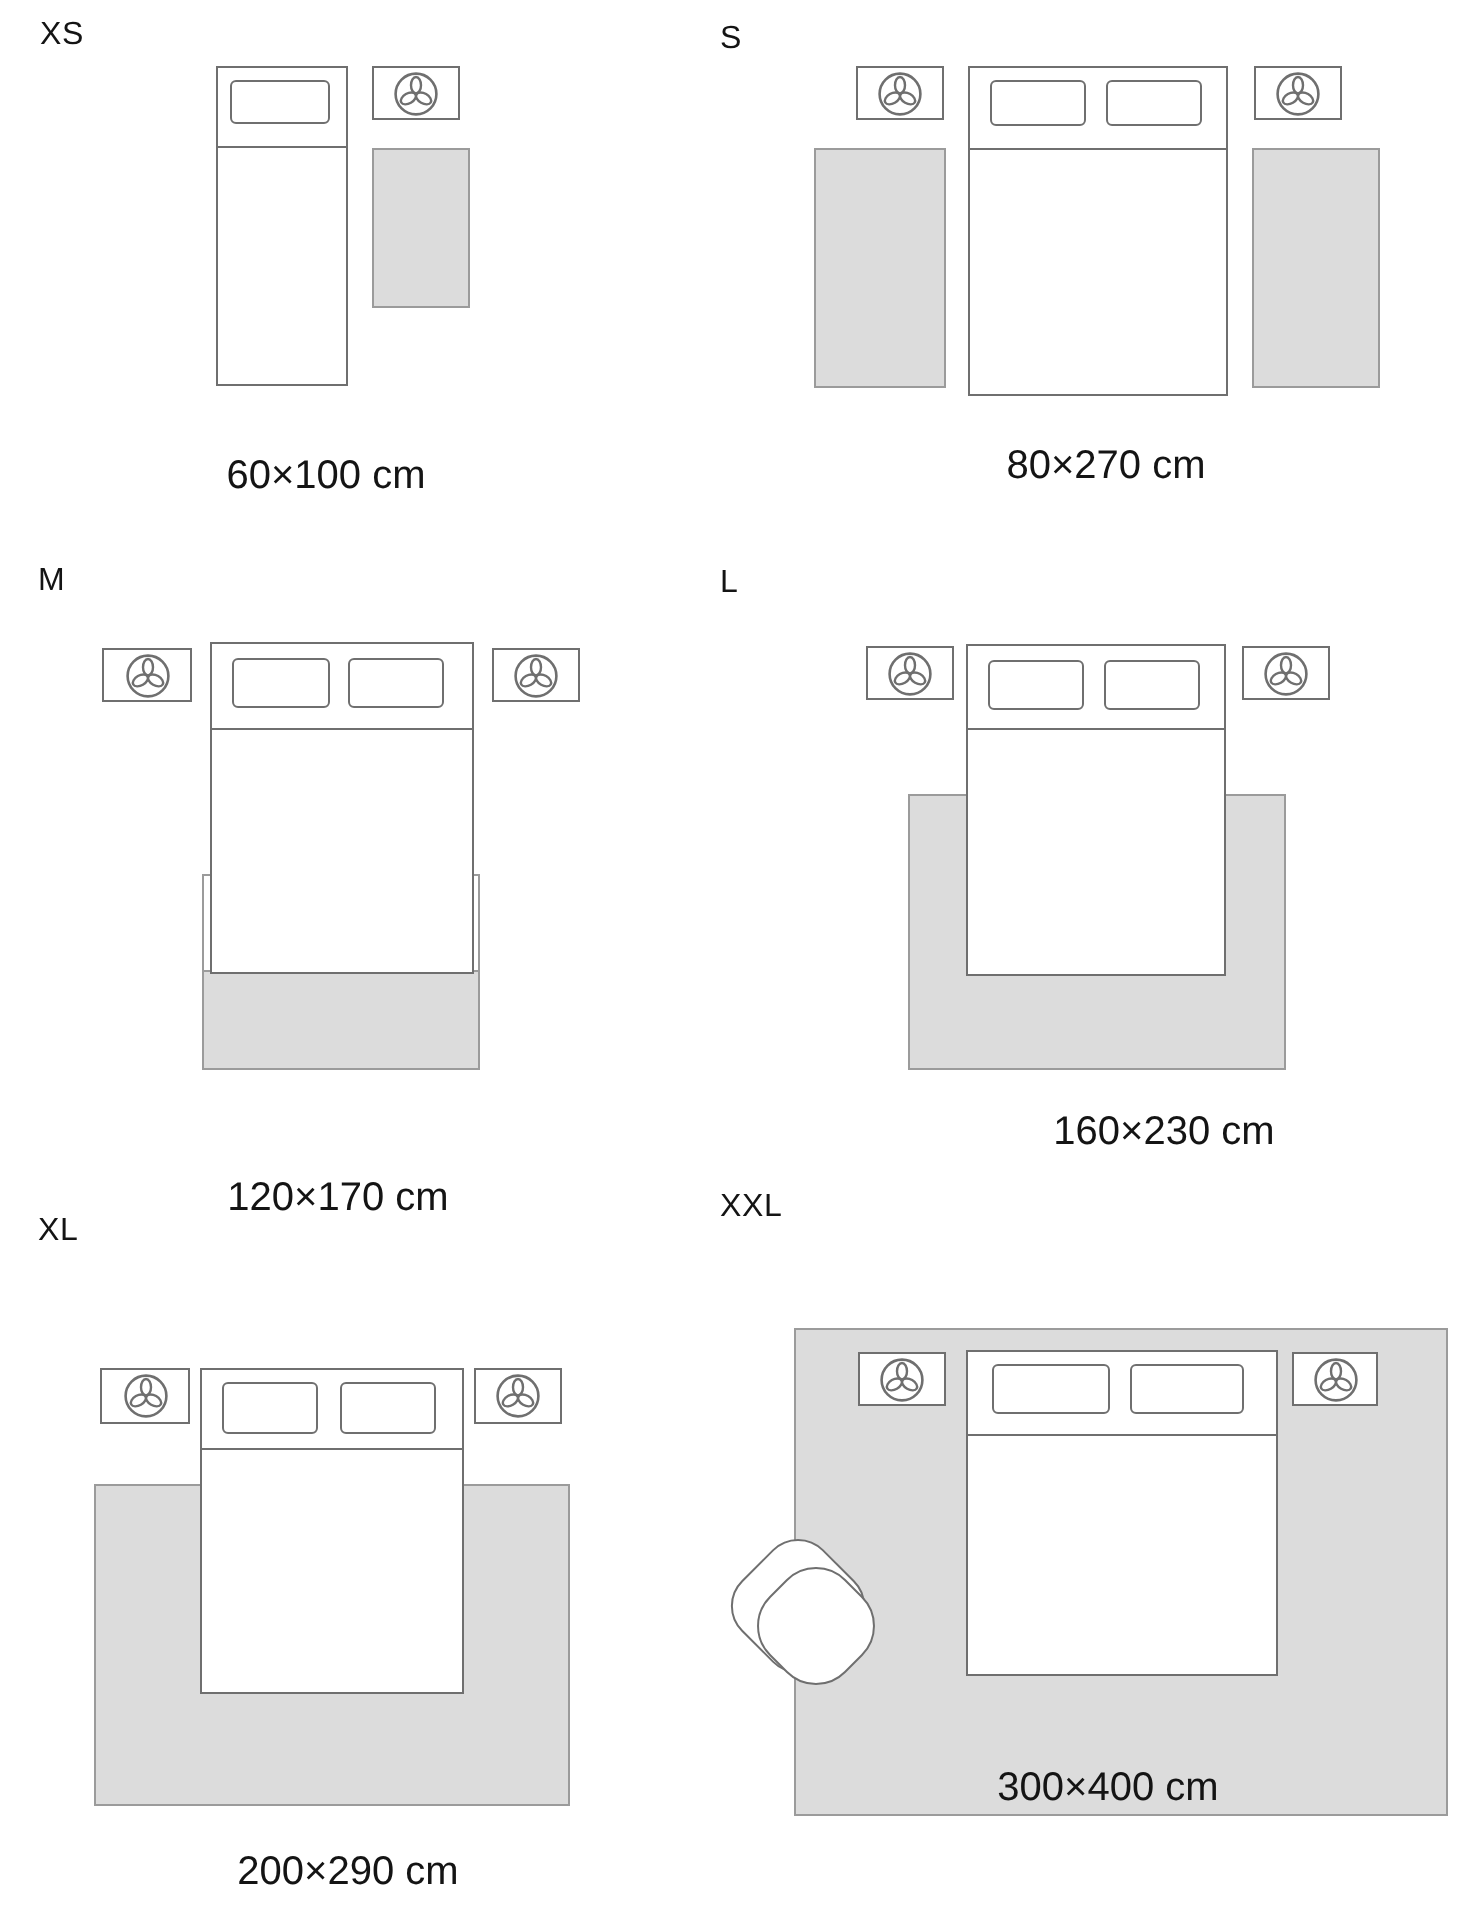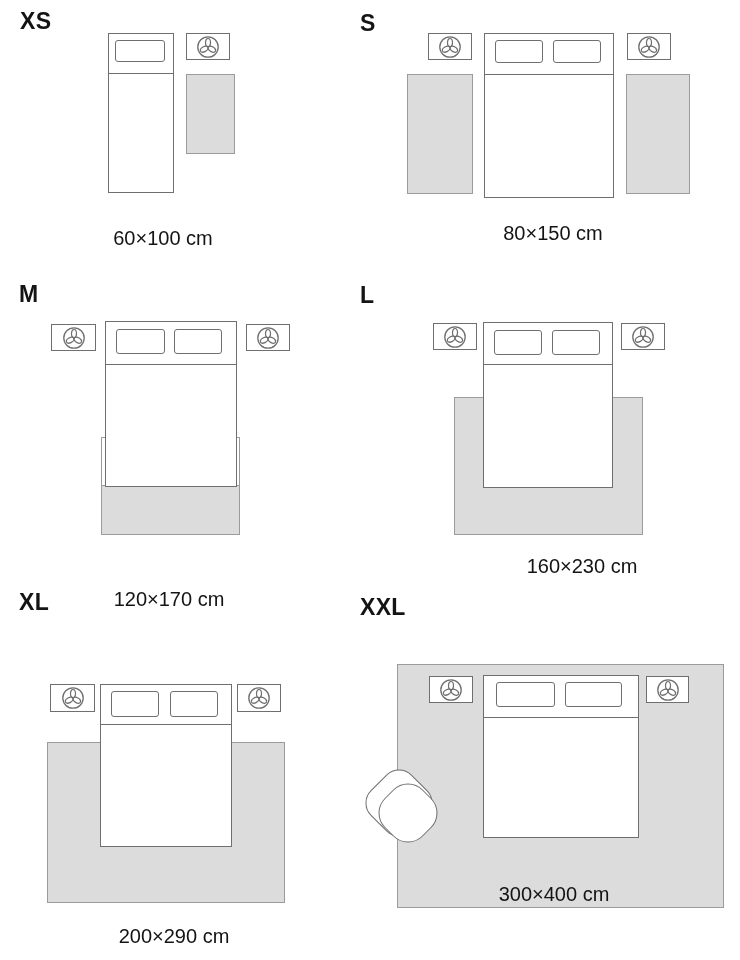--- a/index.html
+++ b/index.html
@@ -8,21 +8,21 @@
     --rug-fill:#dcdcdc;
     --rug-outline:#9b9b9b;
     --text:#141414;
   }
   html,body{margin:0;padding:0;background:var(--background);}
   .canvas{
     position:relative;width:740px;height:960px;background:var(--background);
     font-family:"Liberation Sans",sans-serif;overflow:hidden;
   }
   .panel-label{
-    position:absolute;font-weight:bold;font-size:23px;line-height:1;
+    position:absolute;font-weight:normal;font-size:16px;line-height:1;
     color:var(--text);letter-spacing:.3px;z-index:5;
   }
   .caption{
     position:absolute;font-size:20px;line-height:1;color:var(--text);
     transform:translateX(-50%);white-space:nowrap;z-index:5;
   }
   .rug{
     position:absolute;box-sizing:border-box;background:var(--rug-fill);
     border:1.4px solid var(--rug-outline);z-index:1;
   }
@@ -102,21 +102,21 @@
     <div class="stand" style="left:627px;top:33px;width:44px;height:27px">
       <svg width="24" height="24" viewBox="0 0 24 24">
         <circle cx="12" cy="12" r="10.2" fill="none" stroke="currentColor" stroke-width="1.3"></circle>
         <g fill="none" stroke="currentColor" stroke-width="1.2">
           <ellipse cx="12" cy="7.6" rx="2.5" ry="4.1"></ellipse>
           <ellipse cx="12" cy="7.6" rx="2.5" ry="4.1" transform="rotate(120 12 12)"></ellipse>
           <ellipse cx="12" cy="7.6" rx="2.5" ry="4.1" transform="rotate(240 12 12)"></ellipse>
         </g>
       </svg>
     </div>
-    <div class="caption" style="left:553px;top:223px">80×150 cm</div>
+    <div class="caption" style="left:553px;top:223px">80×270 cm</div>
   </section>
 
   <section>
     <div class="panel-label" style="left:19px;top:283px">M</div>
     <div class="rug rug--outline" style="left:101px;top:437px;width:139px;height:98px">
       <div class="rug-bottom-fill" style="height:48px"></div>
     </div>
     <div class="stand" style="left:51px;top:324px;width:45px;height:27px">
       <svg width="24" height="24" viewBox="0 0 24 24">
         <circle cx="12" cy="12" r="10.2" fill="none" stroke="currentColor" stroke-width="1.3"></circle>
@@ -170,21 +170,21 @@
           <ellipse cx="12" cy="7.6" rx="2.5" ry="4.1"></ellipse>
           <ellipse cx="12" cy="7.6" rx="2.5" ry="4.1" transform="rotate(120 12 12)"></ellipse>
           <ellipse cx="12" cy="7.6" rx="2.5" ry="4.1" transform="rotate(240 12 12)"></ellipse>
         </g>
       </svg>
     </div>
     <div class="caption" style="left:582px;top:556px">160×230 cm</div>
   </section>
 
   <section>
-    <div class="panel-label" style="left:19px;top:591px">XL</div>
+    <div class="panel-label" style="left:19px;top:608px">XL</div>
     <div class="rug" style="left:47px;top:742px;width:238px;height:161px"></div>
     <div class="stand" style="left:50px;top:684px;width:45px;height:28px">
       <svg width="24" height="24" viewBox="0 0 24 24">
         <circle cx="12" cy="12" r="10.2" fill="none" stroke="currentColor" stroke-width="1.3"></circle>
         <g fill="none" stroke="currentColor" stroke-width="1.2">
           <ellipse cx="12" cy="7.6" rx="2.5" ry="4.1"></ellipse>
           <ellipse cx="12" cy="7.6" rx="2.5" ry="4.1" transform="rotate(120 12 12)"></ellipse>
           <ellipse cx="12" cy="7.6" rx="2.5" ry="4.1" transform="rotate(240 12 12)"></ellipse>
         </g>
       </svg>

